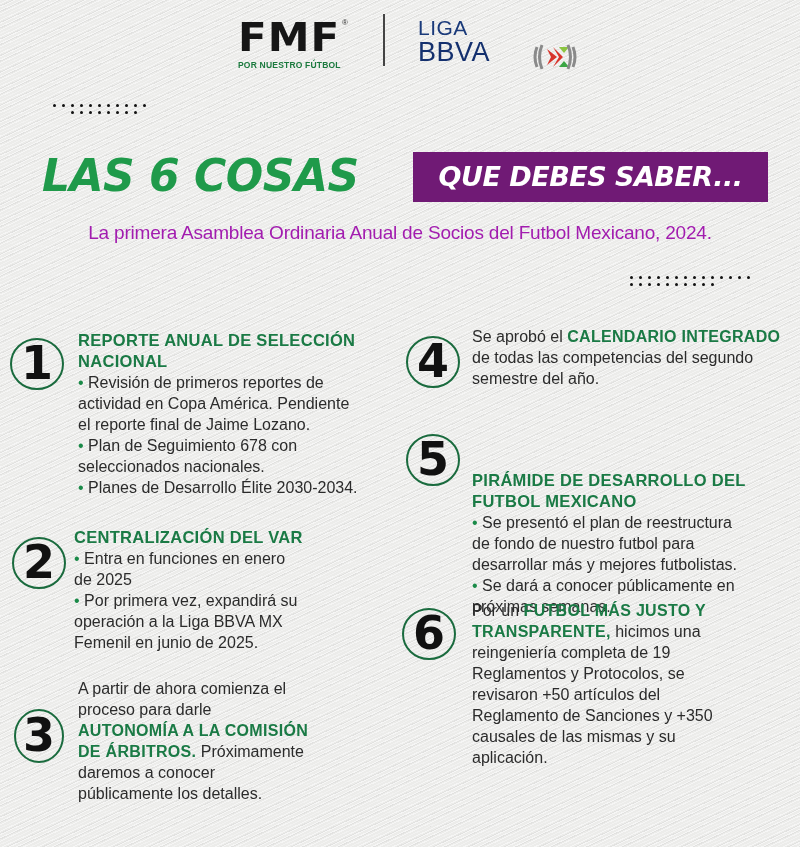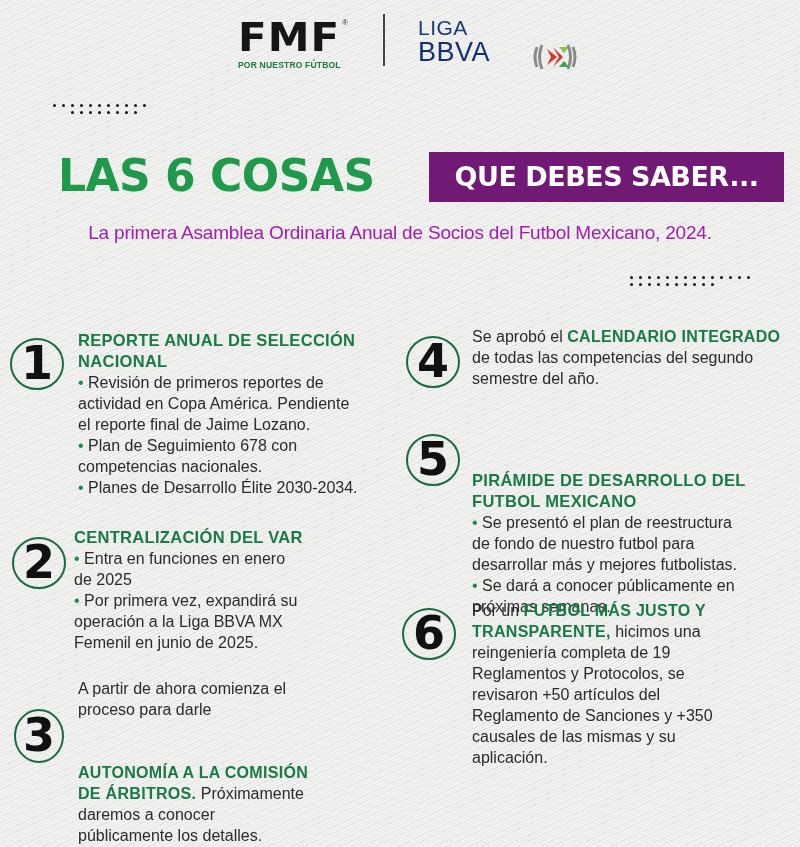--- a/index.html
+++ b/index.html
@@ -18,32 +18,32 @@
   .fmf-word { font-family: "DejaVu Sans", sans-serif; font-weight: 900; font-size: 42px; letter-spacing: 1px; color: #161616; line-height: 44px; transform: scaleY(0.95); }
   .fmf-reg { position: absolute; left: 104px; top: 2px; font-size: 8px; color: #333; }
   .fmf-tag { font-size: 8.5px; font-weight: 700; color: #1b7a3e; letter-spacing: 0.2px; margin-top: 0px; }
   .divider { position: absolute; left: 383px; top: 0; width: 2px; height: 52px; background: #444; }
   .liga { position: absolute; left: 418px; top: 4px; }
   .liga-top { font-size: 21px; color: #1a3a7a; letter-spacing: 0.5px; line-height: 20px; }
   .liga-bottom { font-size: 27px; color: #14306e; font-weight: 400; letter-spacing: 0.5px; line-height: 28px; }
   .liga-mark { position: absolute; left: 533px; top: 29px; width: 44px; height: 28px; }
   .dots { position: absolute; display: grid; grid-auto-flow: column; gap: 4px 6px; }
   .dot { width: 3px; height: 3px; background: #111; border-radius: 50%; }
-  .title-row { position: absolute; top: 148px; left: 56px; width: 740px; height: 60px; }
+  .title-row { position: absolute; top: 148px; left: 40px; width: 740px; height: 60px; font-style: italic; }
   .title-green { position: absolute; left: 2px; top: 2px; font-family: "DejaVu Sans", sans-serif; font-weight: 900; font-size: 44px; color: #1f9a4a; letter-spacing: -0.5px; line-height: 52px; }
   .title-box { position: absolute; left: 373px; top: 4px; width: 355px; height: 50px; background: #701a75; }
   .title-white { position: absolute; left: 0; top: 0; width: 100%; text-align: center; color: #fff; font-family: "DejaVu Sans", sans-serif; font-weight: 900; font-size: 27px; line-height: 50px; letter-spacing: -0.5px; }
   .subtitle { position: absolute; top: 222px; left: 0; width: 800px; text-align: center; font-size: 19px; color: #a21caf; letter-spacing: -0.2px; }
   .item { position: absolute; }
   .num-circle { position: absolute; width: 58px; height: 58px; }
   .num-circle svg { position: absolute; left: 0; top: 0; }
   .num { position: absolute; left: 0; top: 0; width: 58px; height: 58px; text-align: center; line-height: 58px; font-family: "DejaVu Sans", sans-serif; font-weight: 900; font-size: 46px; color: #111; }
   .text { position: absolute; font-size: 16px; line-height: 21px; color: #2b2b2b; }
   .hd { color: #1a7a45; font-weight: 700; font-size: 16.5px; letter-spacing: 0.3px; }
-  .g { color: #1a7a45; font-weight: 700; letter-spacing: 0.3px; margin-top: 42px; }
+  .g { color: #1a7a45; font-weight: 700; letter-spacing: 0.3px; }
   .bullet { color: #1a8a48; }
   .line { display: block; white-space: nowrap; }
 </style>
 </head>
 <body>
 
 <div class="header">
   <div class="fmf">
     <div class="fmf-word">FMF</div>
     <span class="fmf-reg">®</span>
@@ -131,21 +131,21 @@
       </svg>
     <div class="num">1</div>
   </div>
   <div class="text" style="left:78px; top:0;">
     <span class="line hd">REPORTE ANUAL DE SELECCIÓN</span>
     <span class="line hd">NACIONAL</span>
     <span class="line"><span class="bullet">•</span><span> Revisión de primeros reportes de</span></span>
     <span class="line">actividad en Copa América. Pendiente</span>
     <span class="line">el reporte final de Jaime Lozano.</span>
     <span class="line"><span class="bullet">•</span><span> Plan de Seguimiento 678 con</span></span>
-    <span class="line">competencias nacionales.</span>
+    <span class="line">seleccionados nacionales.</span>
     <span class="line"><span class="bullet">•</span><span> Planes de Desarrollo Élite 2030-2034.</span></span>
   </div>
 </div>
 
 <div class="item" style="left:0; top:527px;">
   <div class="num-circle" style="left:10px; top:6px;">
     <svg width="58" height="58" viewBox="0 0 58 58">
         <ellipse cx="29" cy="30" rx="26" ry="25" fill="none" stroke="#1a6b3e" stroke-width="2"></ellipse>
       </svg>
     <div class="num">2</div>

